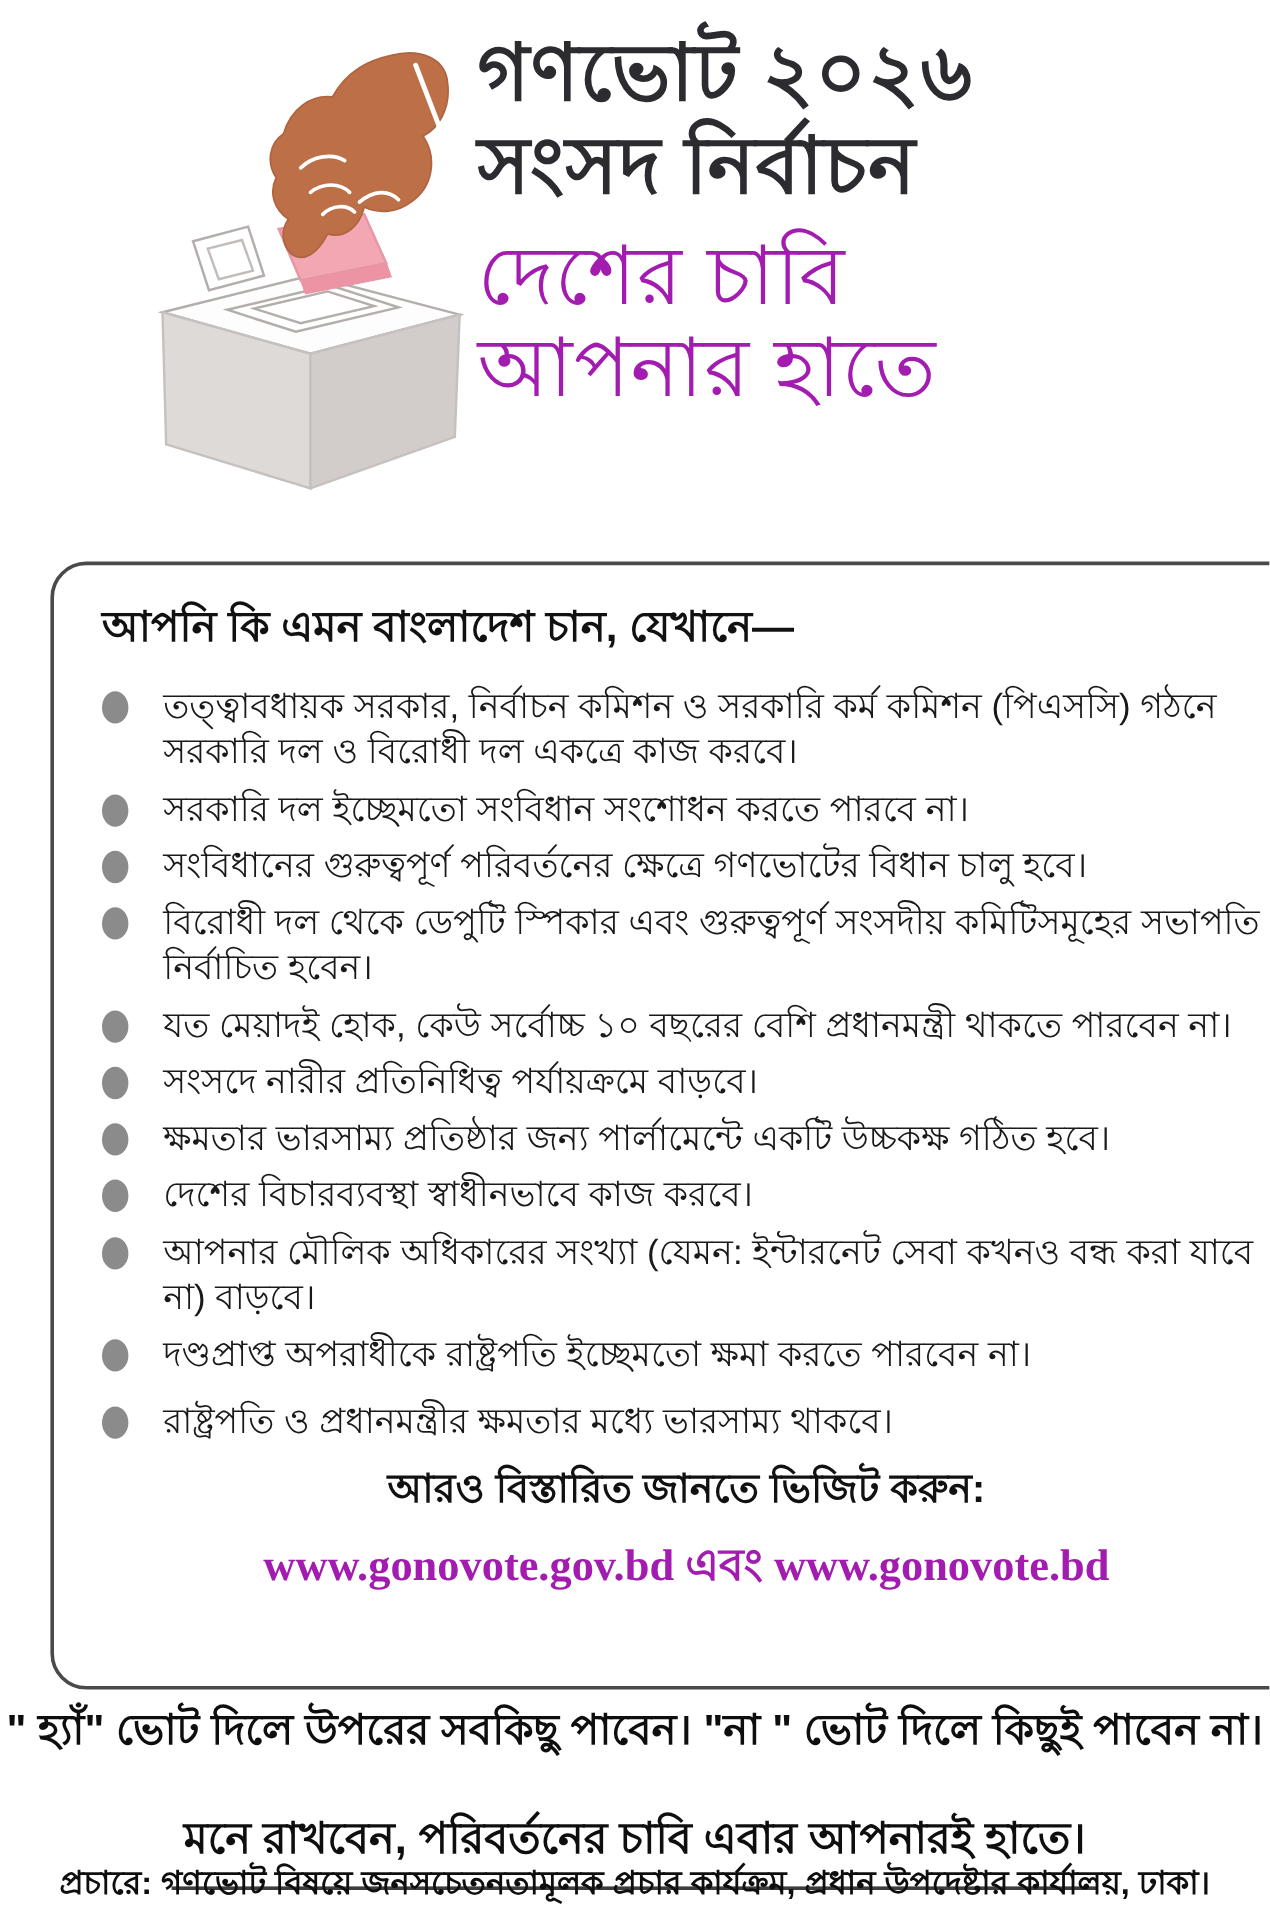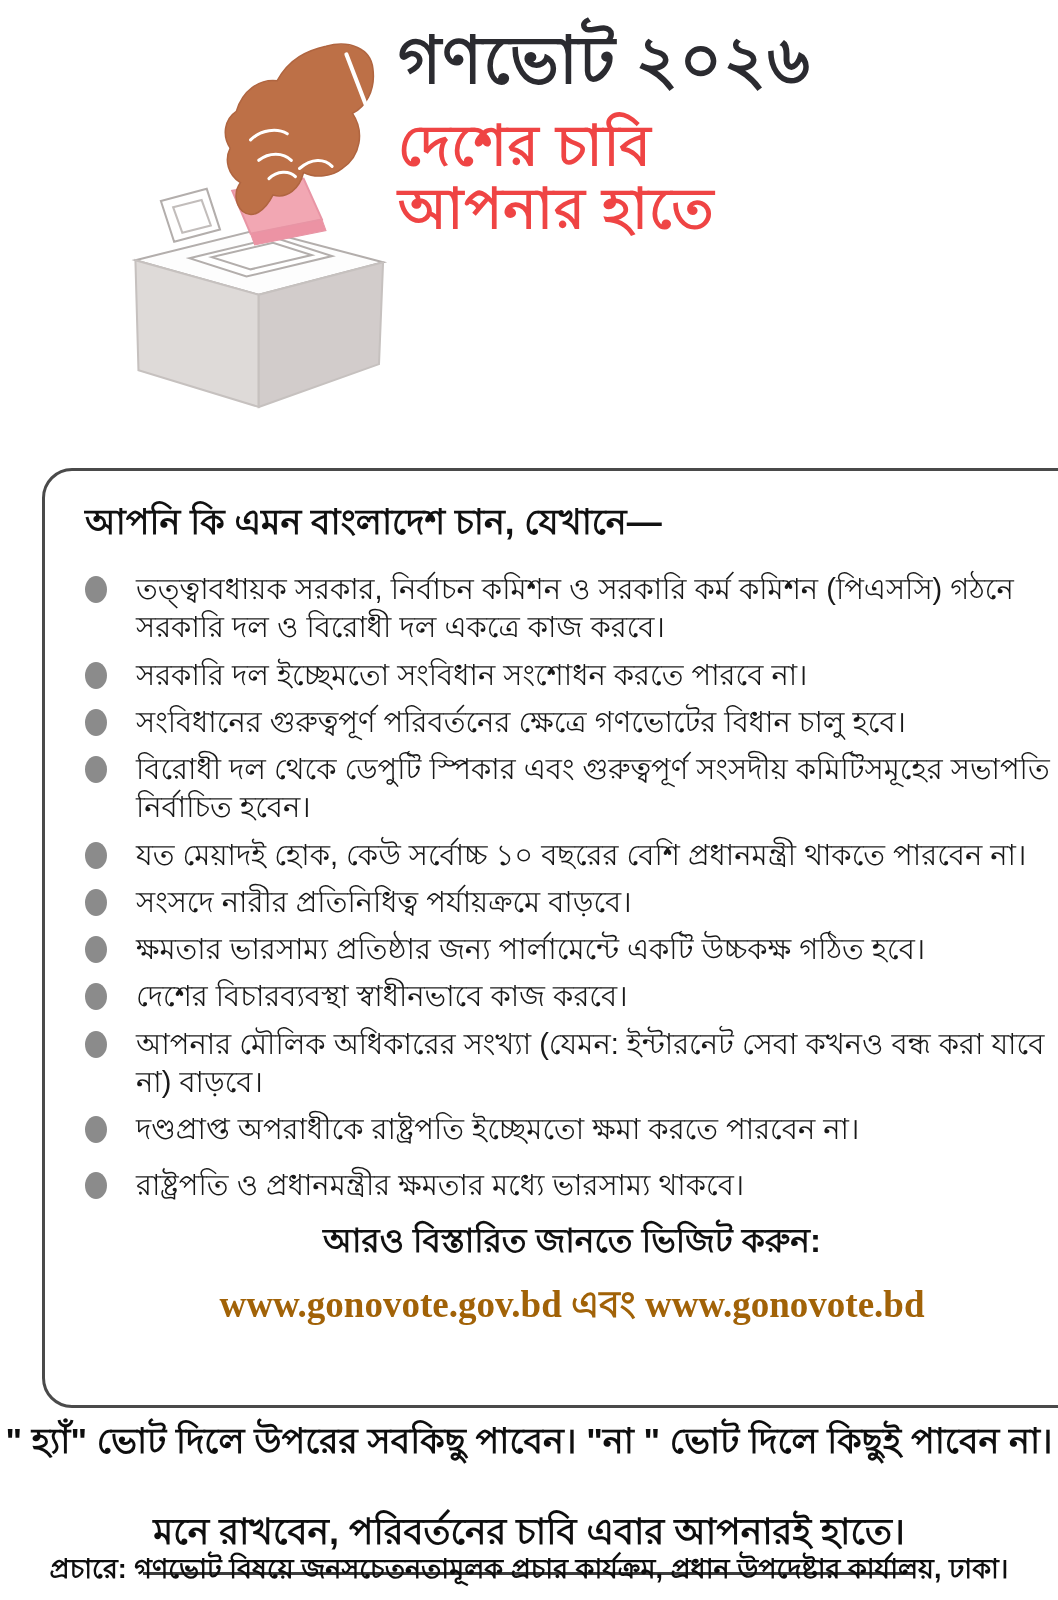--- a/index.html
+++ b/index.html
@@ -24,24 +24,24 @@
   .titles { position: absolute; left: 398px; top: 22px; width: 660px; }
   .title-black {
     font-size: 66px;
     line-height: 1.18;
     font-weight: 600;
     color: #2b2b30;
     letter-spacing: 1px;
     white-space: nowrap;
   }
   .title-maroon {
-    font-size: 56px;
+    font-size: 68px;
     line-height: 1.13;
-    font-weight: 700;
-    color: #ef4444;
+    font-weight: 400;
+    color: #a21caf;
     letter-spacing: 1px;
     white-space: nowrap;
   }
   .title-maroon.first { margin-top: 14px; }
 
   
   .main-box {
     position: absolute;
     left: 42px;
     top: 468px;
@@ -83,21 +83,21 @@
     font-size: 33px;
     font-weight: 700;
     color: #111111;
     margin-top: 10px;
   }
   .url-line {
     text-align: center;
     font-family: "Liberation Serif", serif;
     font-size: 37px;
     font-weight: 600;
-    color: #a16207;
+    color: #a21caf;
     margin-top: 4px;
   }
 
   
   .footer-line1 {
     position: absolute;
     left: 0; top: 1414px;
     width: 1058px;
     text-align: center;
     font-size: 35px;
@@ -177,20 +177,21 @@
         <path d="M196,120 C206,112 220,112 228,120" fill="none" stroke="#ffffff" stroke-width="3" stroke-linecap="round"></path>
         <path d="M206,138 C214,130 226,130 232,136" fill="none" stroke="#ffffff" stroke-width="3" stroke-linecap="round"></path>
         <path d="M188,100 C198,90 214,88 224,94" fill="none" stroke="#ffffff" stroke-width="3" stroke-linecap="round"></path>
         <path d="M236,128 C248,118 260,118 268,126" fill="none" stroke="#ffffff" stroke-width="3" stroke-linecap="round"></path>
         <path d="M282,16 L302,68" fill="none" stroke="#ffffff" stroke-width="4" stroke-linecap="round"></path>
       </g>
     </svg>
 
     <div class="titles">
       <div class="title-black">গণভোট ২০২৬</div>
+      <div class="title-black">সংসদ নির্বাচন</div>
       <div class="title-maroon first">দেশের চাবি</div>
       <div class="title-maroon">আপনার হাতে</div>
     </div>
   </div>
 
   <div class="main-box">
     <div class="box-heading">আপনি কি এমন বাংলাদেশ চান, যেখানে—</div>
     <ul class="benefits">
         <li>
           <span class="dot"></span>

